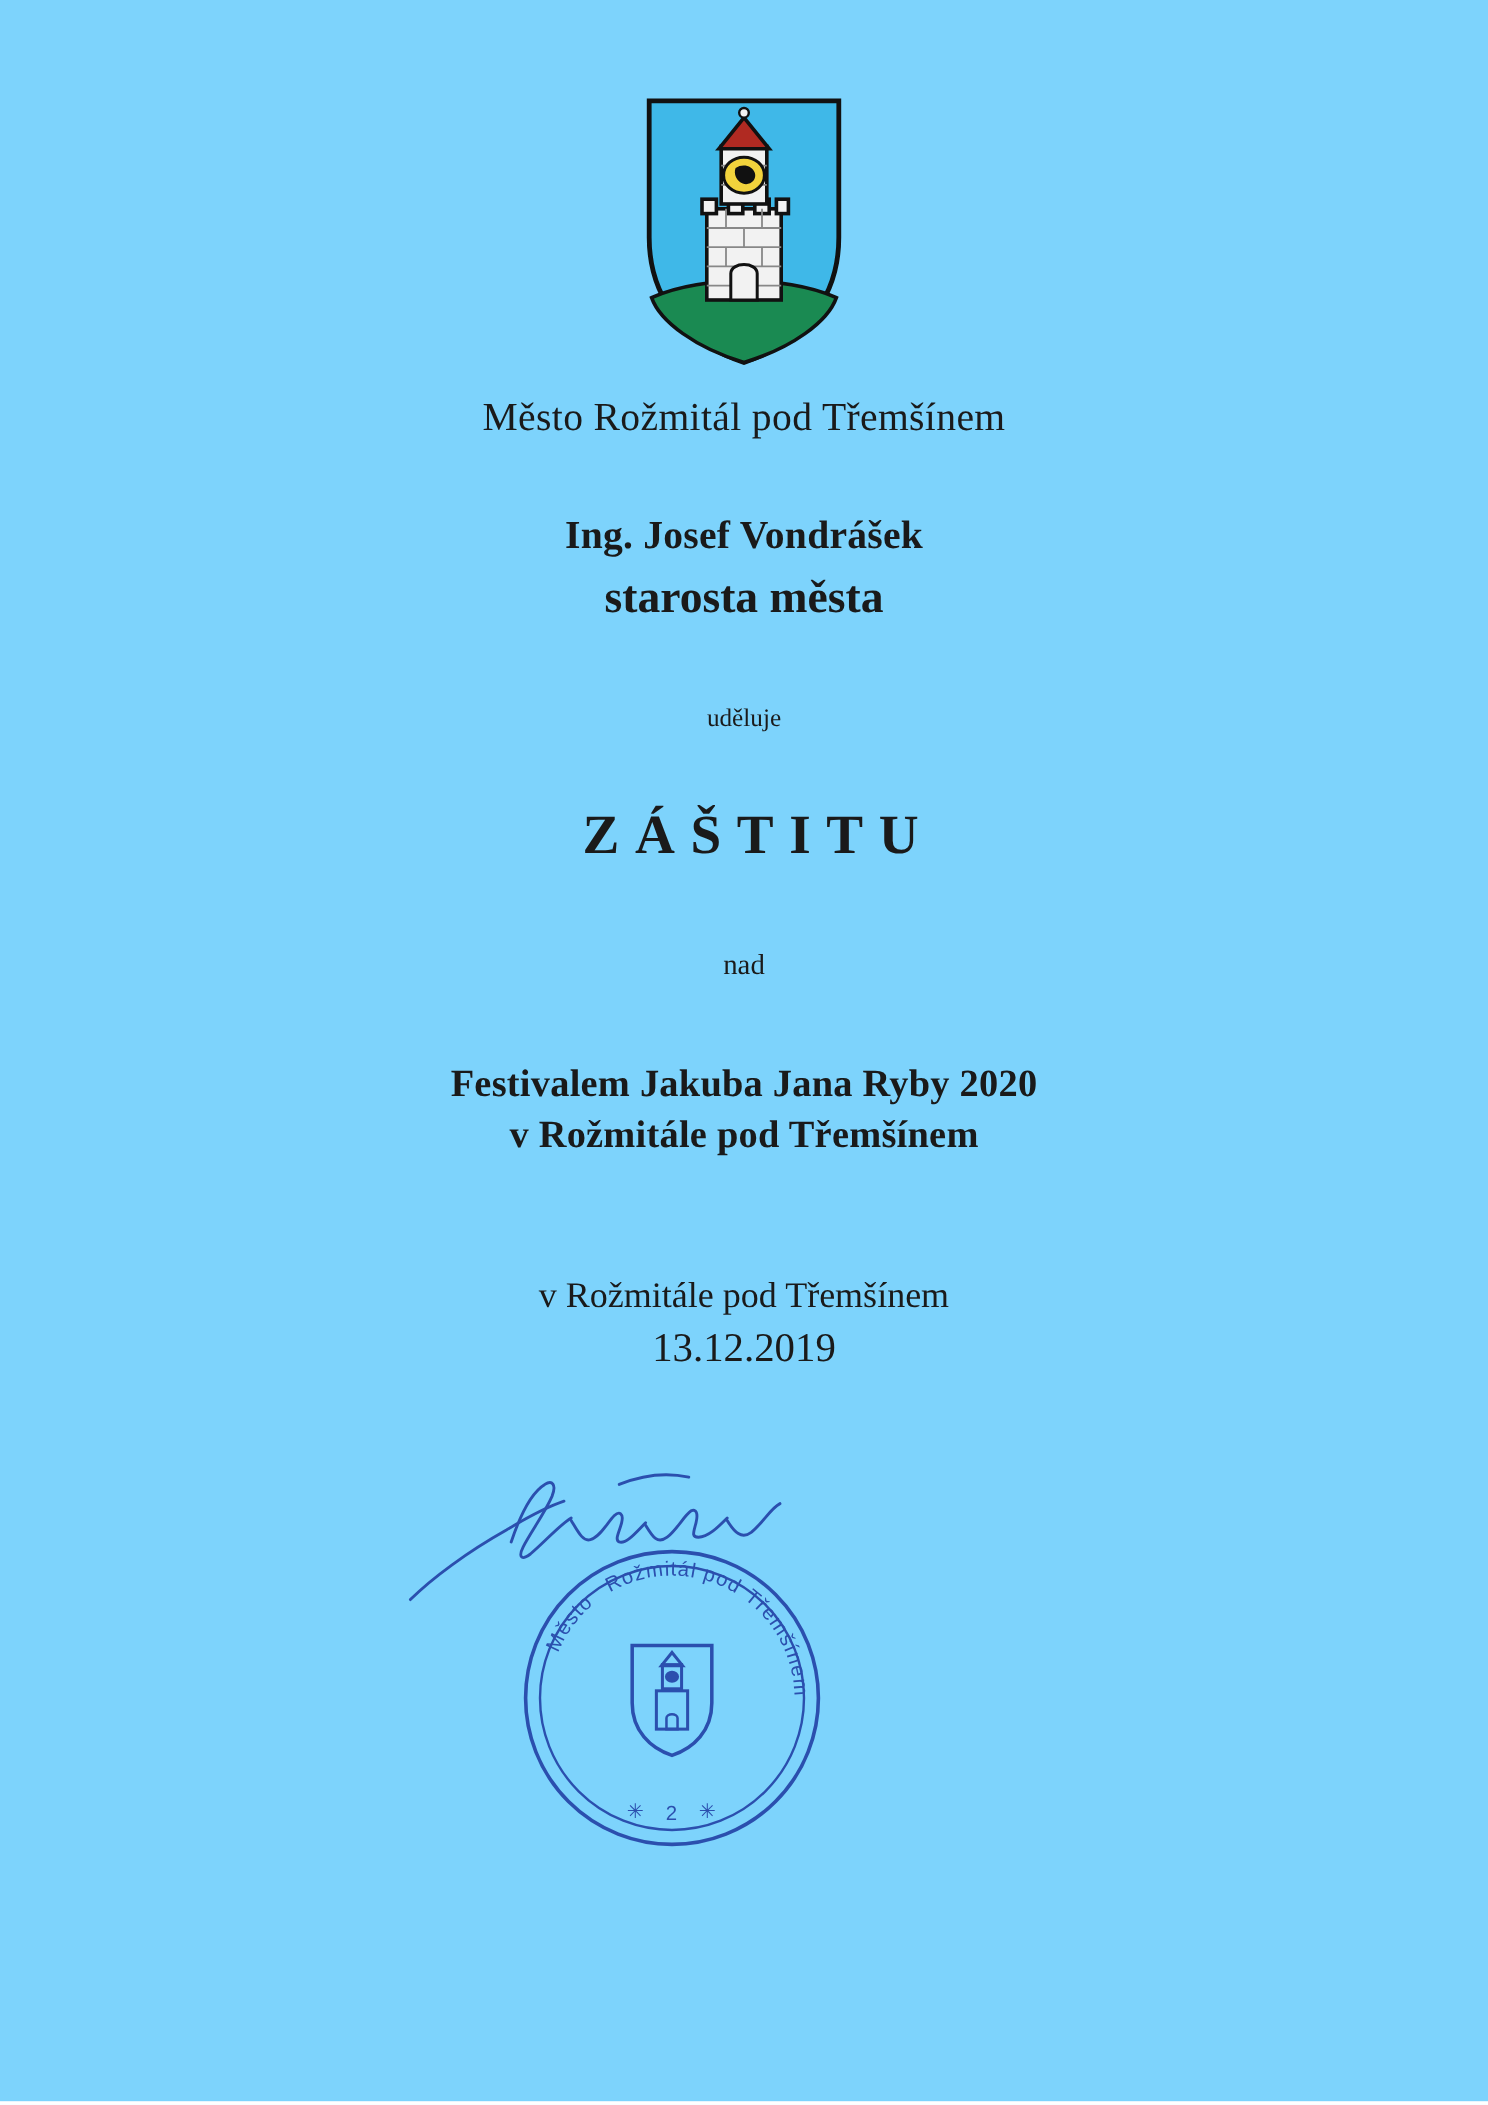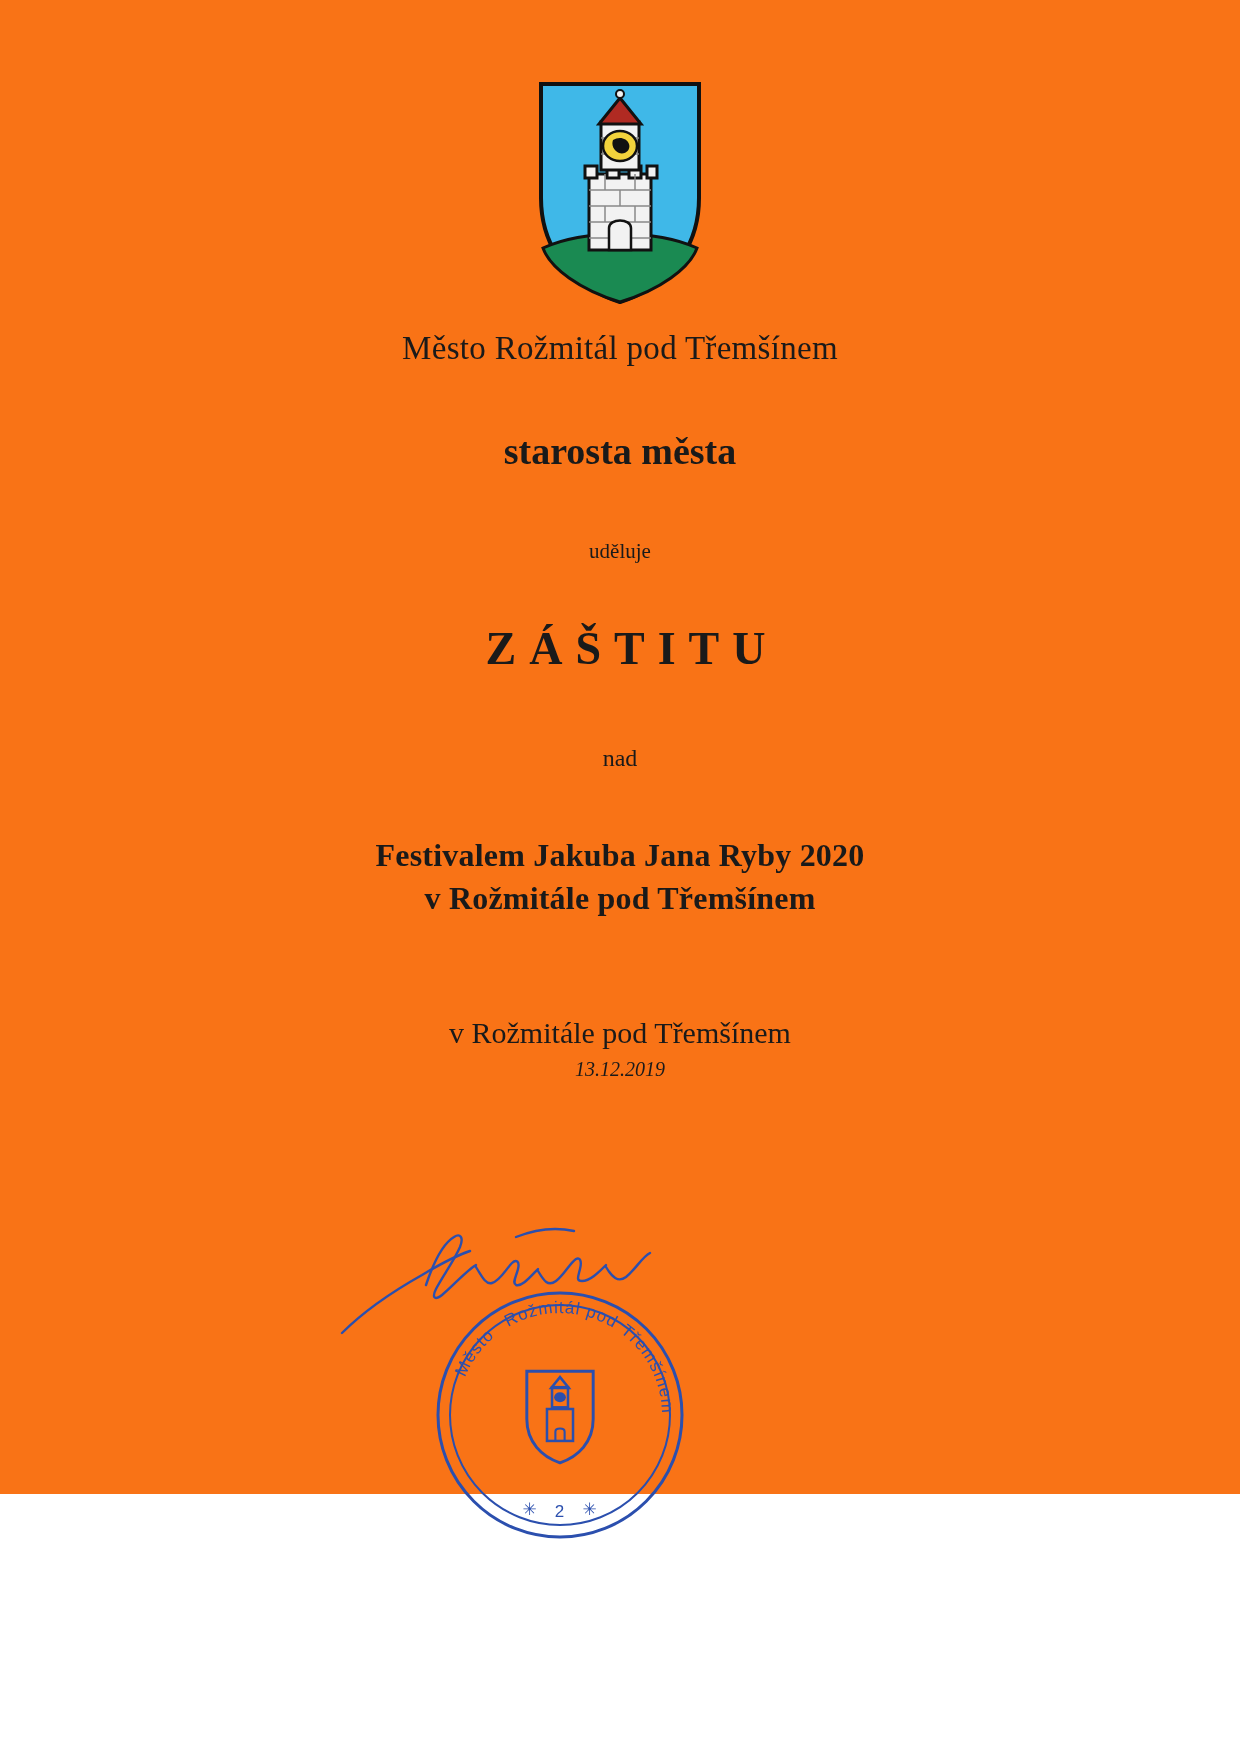--- a/index.html
+++ b/index.html
@@ -12,22 +12,22 @@
     height: 1754px;
     position: relative;
     font-family: "Liberation Serif", serif;
     color: #1a1a1a;
     overflow: hidden;
   }
 
   .page {
     position: relative;
     width: 1240px;
-    height: 1494px;
-    background: #f97316;
+    height: 1751px;
+    background: #7dd3fc;
   }
 
   
   .crest-wrap {
     position: absolute;
     top: 78px;
     left: 0;
     right: 0;
     display: flex;
     justify-content: center;
@@ -88,23 +88,22 @@
     line-height: 1.35;
     margin: 0 0 96px 0;
     letter-spacing: 0.2px;
   }
 
   .place {
     font-size: 30px;
     margin: 0 0 8px 0;
   }
   .date {
-    font-size: 20px;
+    font-size: 34px;
     margin: 0;
-    font-style: italic;
   }
 
   
   .sign-area {
     position: absolute;
     left: 330px;
     top: 1215px;
     width: 420px;
     height: 310px;
   }
@@ -168,20 +167,21 @@
       <path d="M78 62 C84 58 92 60 94 66 C96 72 90 77 84 75 C79 73 76 67 78 62 Z" fill="#111111"></path>
 
       <path d="M74 172 V150 C74 140 96 140 96 150 V172 Z" fill="#f2f2f2" stroke="#111111" stroke-width="2.5"></path>
     </svg>
   </div>
 
   <div class="content">
 
     <p class="line-city">Město Rožmitál pod Třemšínem</p>
 
+    <p class="mayor-name">Ing. Josef Vondrášek</p>
     <p class="mayor-role">starosta města</p>
 
     <p class="grants">uděluje</p>
 
     <p class="award-word">ZÁŠTITU</p>
 
     <p class="over">nad</p>
 
     <p class="event-title">
       <span>Festivalem Jakuba Jana Ryby 2020</span><br>

